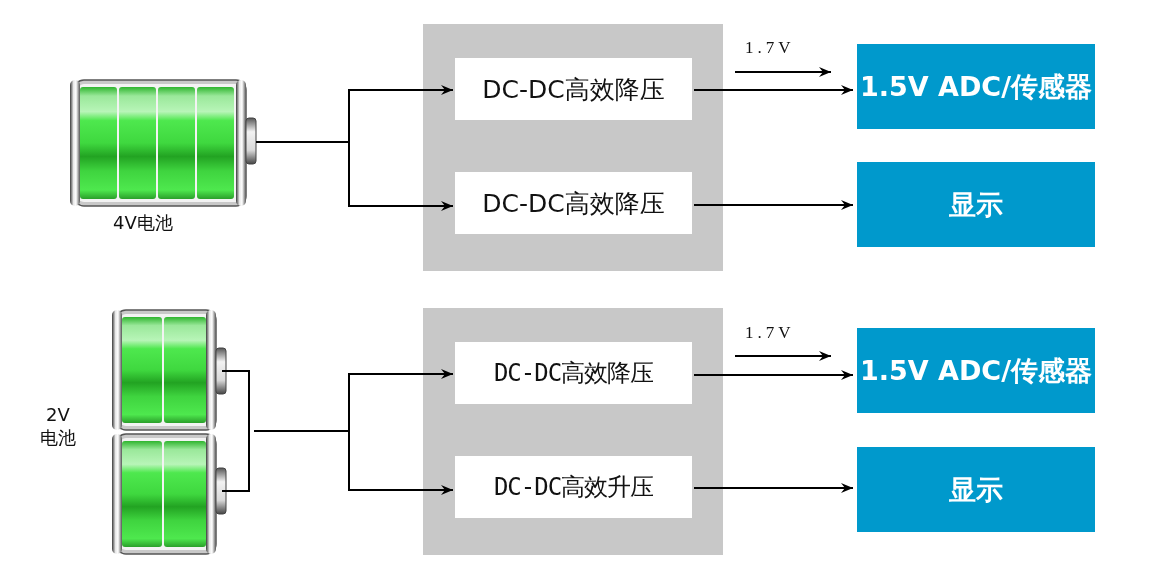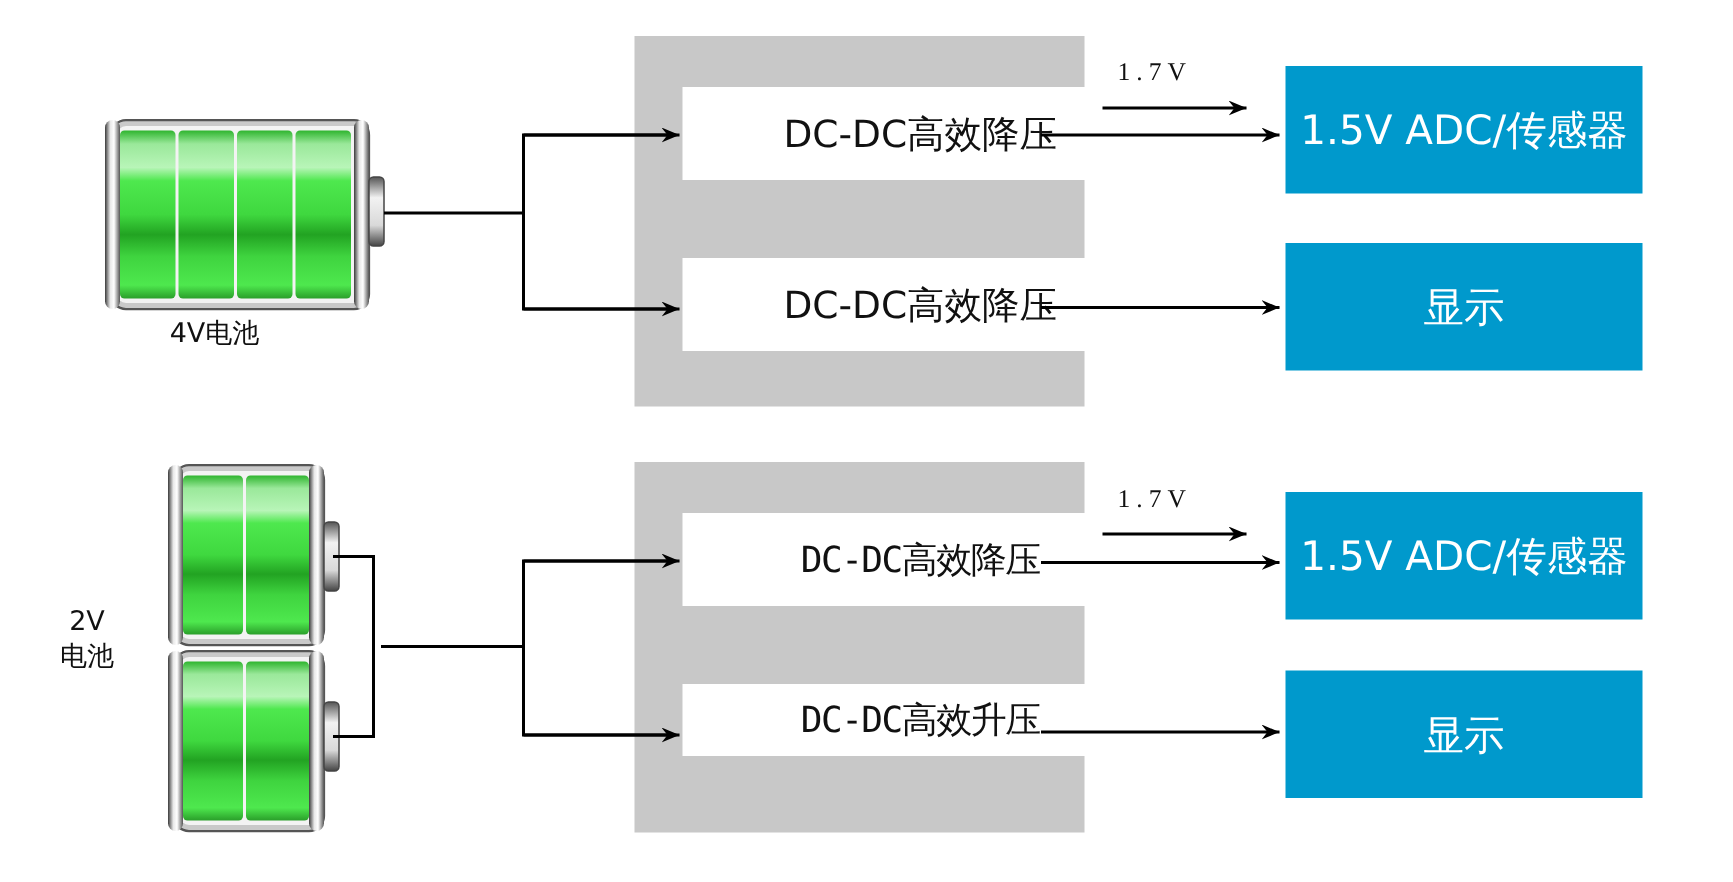--- a/index.html
+++ b/index.html
@@ -1,24 +1,24 @@
 <!DOCTYPE html>
 <html><head>
 <meta charset="utf-8">
 <style>
   html, body { margin: 0; padding: 0; background: #ffffff; }
   body { width: 1155px; height: 588px; position: relative; overflow: hidden;
          font-family: "DejaVu Sans", sans-serif; }
   .abs { position: absolute; }
   .panel { position: absolute; background: #c8c8c8; }
   .wbox { position: absolute; background: #ffffff; display: flex; align-items: center; justify-content: center;
-          color: #111; font-size: 25px; white-space: nowrap; padding-left: 40px; }
+          color: #111; font-size: 25px; white-space: nowrap; }
   .wbox.mono { font-family: "DejaVu Sans Mono", monospace; font-size: 24px; letter-spacing: -1px; transform-origin: center; }
   .bbox { position: absolute; background: #0099cc; color: #ffffff; display: flex; align-items: center; justify-content: center;
-          font-size: 27px; white-space: nowrap; }
+          font-size: 27px; white-space: nowrap; font-weight: bold; }
   .label { position: absolute; color: #111; font-size: 18px; line-height: 1.25; text-align: center; white-space: nowrap; }
   .vlabel { position: absolute; font-family: "Liberation Serif", serif; font-size: 17px; color: #111; letter-spacing: 4px; }
   svg.wires { position: absolute; left: 0; top: 0; }
 </style>
 </head>
 <body>
 
 <svg width="0" height="0" style="position:absolute">
   <defs>
     <linearGradient id="cellGrad" x1="0" y1="0" x2="0" y2="1">
@@ -100,21 +100,21 @@
   </svg>
 
   <div class="label" style="left:28px;top:404px;width:60px">
     <div>2V</div>
     <div>电池</div>
   </div>
 
   <div class="panel" style="left:423px;top:308px;width:300px;height:247px"></div>
 
   <div class="wbox mono" style="left:455px;top:342px;width:237px;height:62px">DC-DC高效降压</div>
-  <div class="wbox mono" style="left:455px;top:456px;width:237px;height:48px">DC-DC高效升压</div>
+  <div class="wbox mono" style="left:455px;top:456px;width:237px;height:62px">DC-DC高效升压</div>
 
   <div class="vlabel" style="left:745px;top:323px">1.7V</div>
 
   <div class="bbox" style="left:857px;top:328px;width:238px;height:85px">1.5V ADC/传感器</div>
   <div class="bbox" style="left:857px;top:447px;width:238px;height:85px">显示</div>
 </div>
 
 <svg class="wires" width="1155" height="588">
   <g stroke="#000" stroke-width="2" fill="none">
 

